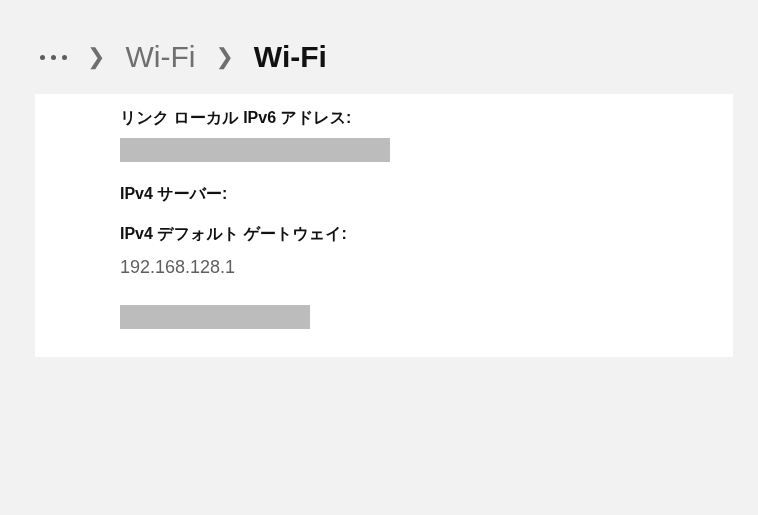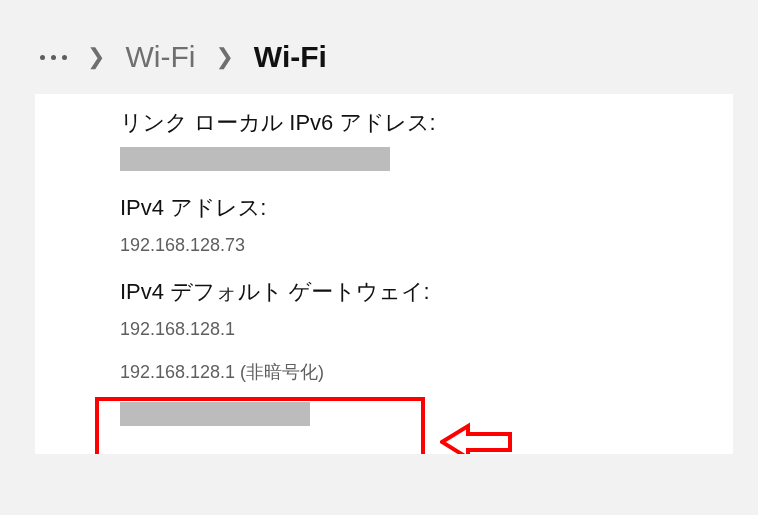--- a/index.html
+++ b/index.html
@@ -47,22 +47,23 @@
     padding-top: 8px;
     padding-bottom: 20px;
     position: relative;
     overflow: hidden;
   }
   .row {
     padding: 4px 0 4px 85px;
   }
   .label {
     color: #111;
-    font-size: 22px;
+    font-size: 16px;
     line-height: 1.5;
+    font-weight: bold;
   }
   .value {
     color: #5f5f5f;
     font-size: 18px;
     line-height: 1.5;
   }
   .redacted {
     background: #bcbcbc;
     height: 24px;
     display: inline-block;
@@ -101,31 +102,29 @@
   <div class="crumb-current">Wi-Fi</div>
 </div>
 
 <div class="panel">
 
   <div class="row"><span class="label">リンク ローカル IPv6 アドレス:</span></div>
   <div class="row"><span class="redacted wide"></span></div>
 
   <div class="spacer"></div>
 
-  <div class="row"><span class="label">IPv4 アドレス:</span></div>
-  <div class="row"><span class="value">192.168.128.73</span></div>
+  <div class="row"><span class="label">IPv4 サーバー:</span></div>
 
   <div class="spacer"></div>
 
   <div class="row"><span class="label">IPv4 デフォルト ゲートウェイ:</span></div>
   <div class="row"><span class="value">192.168.128.1</span></div>
 
   <div class="spacer"></div>
 
-  <div class="row"><span class="value">192.168.128.1 (非暗号化)</span></div>
 
   <div class="spacer"></div>
 
   <div class="row"><span class="redacted small"></span></div>
 
   <div class="highlight-box"></div>
 
   <svg class="arrow" width="80" height="40">
     <polygon points="2,20 28,4 28,12 70,12 70,28 28,28 28,36" fill="none" stroke="#ff0000" stroke-width="4" stroke-linejoin="miter"></polygon>
   </svg>

